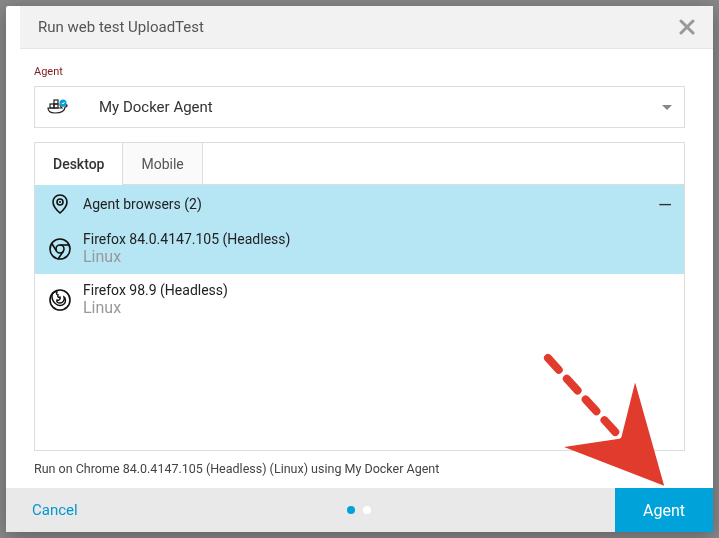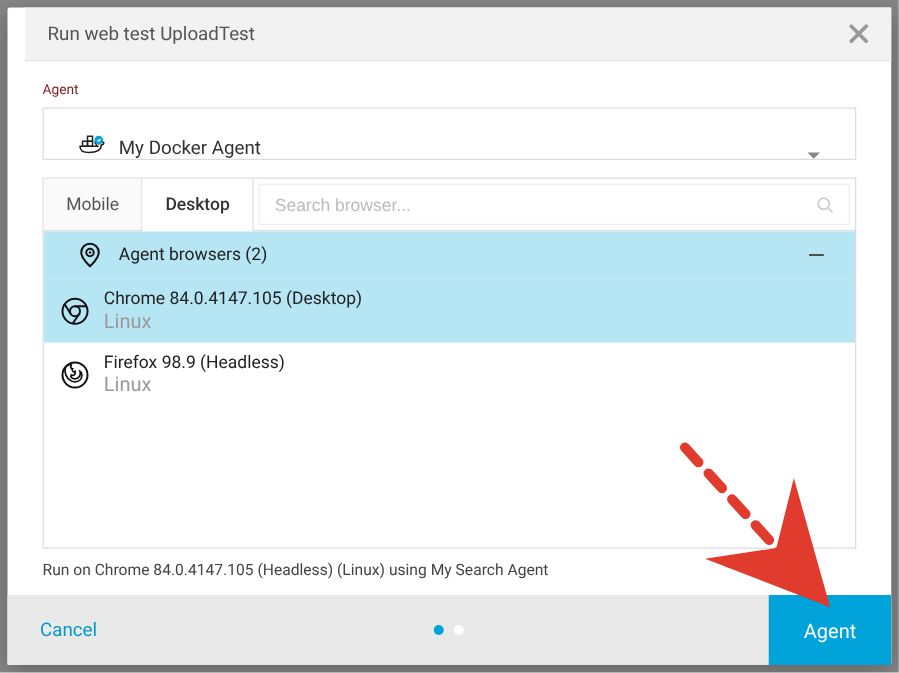--- a/index.html
+++ b/index.html
@@ -51,24 +51,25 @@
   }
   .section-label {
     font-size: 11px;
     color: #7f1d1d;
     margin-bottom: 8px;
   }
   .agent-select {
     border: 1px solid #ddd;
     height: 42px;
     display: flex;
-    align-items: flex-end;
-    padding: 0 28px;
+    align-items: center;
+    padding: 0 12px;
     cursor: pointer;
     margin-bottom: 14px;
+    gap: 20px;
   }
   .agent-icon {
     width: 22px;
     height: 22px;
     margin-right: 10px;
     display: flex;
     align-items: center;
     justify-content: center;
   }
   .agent-name {
@@ -140,21 +141,21 @@
     font-size: 14px;
   }
   .browser-list {
     flex: 1;
     overflow-y: auto;
   }
   .group-row {
     background: #b6e5f4;
     display: flex;
     align-items: center;
-    padding: 8px 24px;
+    padding: 8px 12px;
     cursor: pointer;
   }
   .group-row .icon {
     width: 26px;
     display: flex;
     align-items: center;
     justify-content: center;
     margin-right: 10px;
   }
   .group-title {
@@ -183,21 +184,21 @@
   .browser-info { display: flex; flex-direction: column; }
   .browser-name { font-size: 14px; color: #222; }
   .browser-os { font-size: 16px; color: #999; }
   .summary {
     font-size: 12.5px;
     color: #444;
     padding: 10px 0 4px 0;
   }
   .footer {
     background: #e9e9e9;
-    height: 56px;
+    height: 44px;
     display: flex;
     align-items: stretch;
   }
   .cancel-btn {
     color: #0099cc;
     font-size: 15px;
     display: flex;
     align-items: center;
     padding: 0 26px;
     cursor: pointer;
@@ -258,31 +259,22 @@
           <circle cx="16" cy="5" r="3.5" fill="#00a3d9"></circle>
           <path d="M15 5 L16 6 L17.5 4" stroke="#fff" stroke-width="1" fill="none"></path>
         </svg>
       </span>
       <span class="agent-name">My Docker Agent</span>
       <span class="caret"></span>
     </div>
 
     <div class="browser-panel">
       <div class="panel-top">
+        <div class="tab active">Desktop</div>
         <div class="tab">Mobile</div>
-        <div class="tab active">Desktop</div>
-        <div class="search-wrap">
-          <input class="search-input" placeholder="Search browser..." style="">
-          <span class="search-icon">
-            <svg width="14" height="14" viewBox="0 0 14 14">
-              <circle cx="6" cy="6" r="4.5" fill="none" stroke="#ccc" stroke-width="1.4"></circle>
-              <line x1="9.5" y1="9.5" x2="13" y2="13" stroke="#ccc" stroke-width="1.4"></line>
-            </svg>
-          </span>
-        </div>
       </div>
 
       <div class="browser-list">
         <div class="group-row">
           <span class="icon">
             <svg width="22" height="22" viewBox="0 0 22 22">
               <path d="M11 2 C7 2 4 5 4 9 C4 14 11 20 11 20 C11 20 18 14 18 9 C18 5 15 2 11 2 Z" fill="none" stroke="#111" stroke-width="1.6"></path>
               <circle cx="11" cy="9" r="3" fill="none" stroke="#111" stroke-width="1.6"></circle>
               <circle cx="11" cy="9" r="1" fill="#111"></circle>
             </svg>
@@ -295,41 +287,41 @@
           <span class="icon">
             <svg width="24" height="24" viewBox="0 0 24 24">
               <circle cx="12" cy="12" r="10" fill="none" stroke="#111" stroke-width="1.6"></circle>
               <circle cx="12" cy="12" r="4" fill="none" stroke="#111" stroke-width="1.6"></circle>
               <line x1="12" y1="8" x2="21" y2="8" stroke="#111" stroke-width="1.6"></line>
               <line x1="8.5" y1="14" x2="3.5" y2="6" stroke="#111" stroke-width="1.6"></line>
               <line x1="15.5" y1="14" x2="10" y2="22" stroke="#111" stroke-width="1.6"></line>
             </svg>
           </span>
           <div class="browser-info">
-            <span class="browser-name">Chrome 84.0.4147.105 (Desktop)</span>
+            <span class="browser-name">Firefox 84.0.4147.105 (Headless)</span>
             <span class="browser-os">Linux</span>
           </div>
         </div>
 
         <div class="browser-row">
           <span class="icon">
             <svg width="24" height="24" viewBox="0 0 24 24">
               <circle cx="12" cy="12" r="10" fill="none" stroke="#111" stroke-width="1.6"></circle>
               <path d="M4 8 C4 5 7 3 9 4 C8 6 9 7 10 7 C9 9 11 10 12 9 C13 11 11 13 9 12 C8 14 10 15 12 15 C15 15 17 12 16 9 C18 10 18 14 16 16 C14 18 10 18 8 16 C5 14 4 11 4 8 Z" fill="none" stroke="#111" stroke-width="1.4"></path>
             </svg>
           </span>
           <div class="browser-info">
             <span class="browser-name">Firefox 98.9 (Headless)</span>
             <span class="browser-os">Linux</span>
           </div>
         </div>
       </div>
     </div>
 
-    <div class="summary">Run on Chrome 84.0.4147.105 (Headless) (Linux) using My Search Agent</div>
+    <div class="summary">Run on Chrome 84.0.4147.105 (Headless) (Linux) using My Docker Agent</div>
   </div>
 
   <div class="footer">
     <div class="cancel-btn">Cancel</div>
     <div class="dots">
       <div class="dot active"></div>
       <div class="dot"></div>
     </div>
     <div class="next-btn">Agent</div>
   </div>

